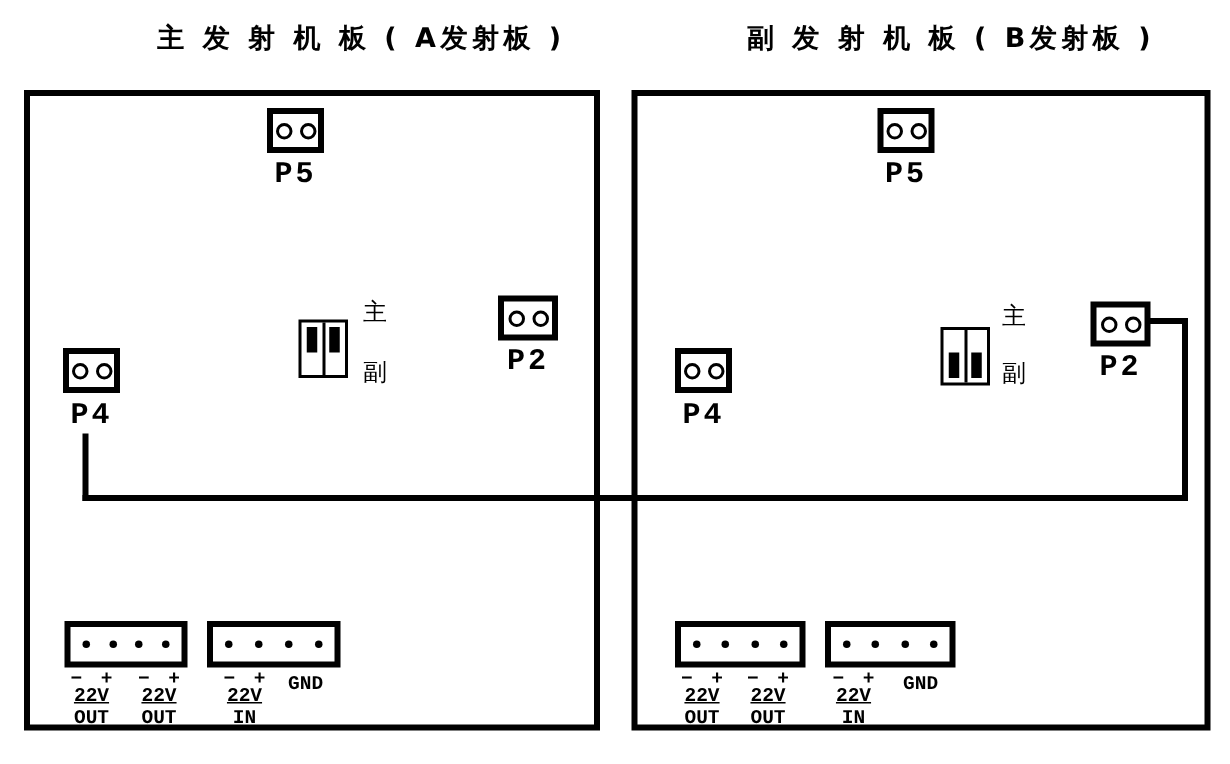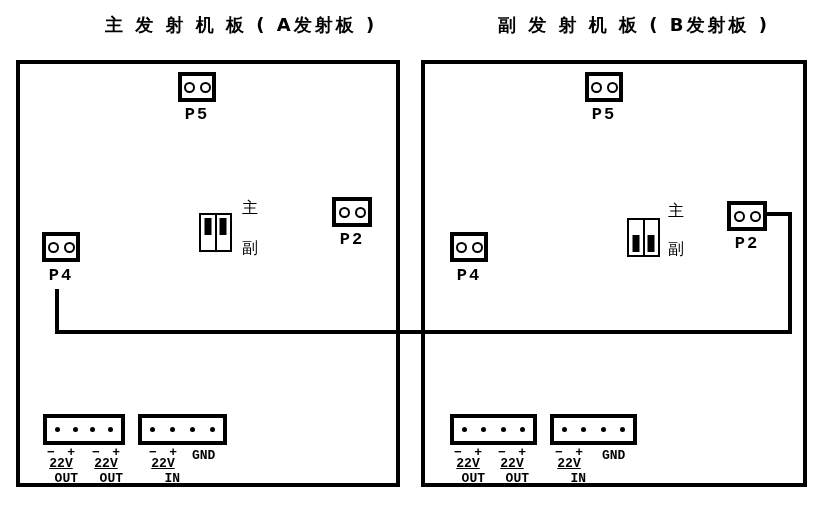--- a/index.html
+++ b/index.html
@@ -6,39 +6,39 @@
   .canvas { position:relative; width:820px; height:509px; background:#ffffff; overflow:hidden;
             font-family:"Liberation Mono", monospace; color:#000; }
   .board-title { position:absolute; text-align:center; font-family:"DejaVu Sans", sans-serif;
                  font-weight:bold; font-size:18px; letter-spacing:3px; white-space:nowrap; }
   .board { position:absolute; border:4px solid #000; background:#fff; box-sizing:border-box; }
 
   
   .pconn { position:absolute; border:4px solid #000; box-sizing:border-box; background:#fff;
            display:flex; align-items:center; justify-content:center; gap:5px; }
   .hole { width:11px; height:11px; border:2px solid #000; border-radius:50%; box-sizing:border-box; background:#fff; }
-  .plabel { position:absolute; font-weight:bold; font-size:17px; letter-spacing:2px; text-align:center; }
+  .plabel { position:absolute; font-weight:bold; font-size:20px; letter-spacing:2px; text-align:center; }
 
   
   .jumper { position:absolute; border:2px solid #000; box-sizing:border-box; display:flex; background:#fff; }
   .jcell { flex:1; position:relative; }
   .jcell + .jcell { border-left:2px solid #000; }
   .jpin { position:absolute; left:50%; transform:translateX(-50%); width:7px; height:17px; background:#000; }
   .jumper[data-pos="top"] .jpin { top:3px; }
   .jumper[data-pos="bottom"] .jpin { bottom:3px; }
   .jlabel { position:absolute; font-family:"DejaVu Sans", sans-serif; font-size:16px; line-height:17px; }
 
   
   .powerbox { position:absolute; border:4px solid #000; box-sizing:border-box; background:#fff;
               display:flex; align-items:center; justify-content:space-between; padding:0 8px; }
   .dot { width:5px; height:5px; background:#000; border-radius:50%; }
   .pcol { position:absolute; width:34px; text-align:center; font-weight:bold; }
   .sign-row { display:flex; justify-content:space-between; padding:0 3px; font-size:13px; height:9px; line-height:9px; }
   .volt { font-size:13px; line-height:14px;text-decoration:underline; }
-  .dir  { font-size:13px; line-height:14px; margin-top:1px;text-align:right; }
+  .dir  { font-size:13px; line-height:14px; margin-top:1px; }
   .gnd  { position:absolute; font-weight:bold; font-size:13px; }
 
   
   .wire { position:absolute; background:#000; z-index:5; }
 </style>
 </head>
 <body>
 
 <div class="canvas">
 

